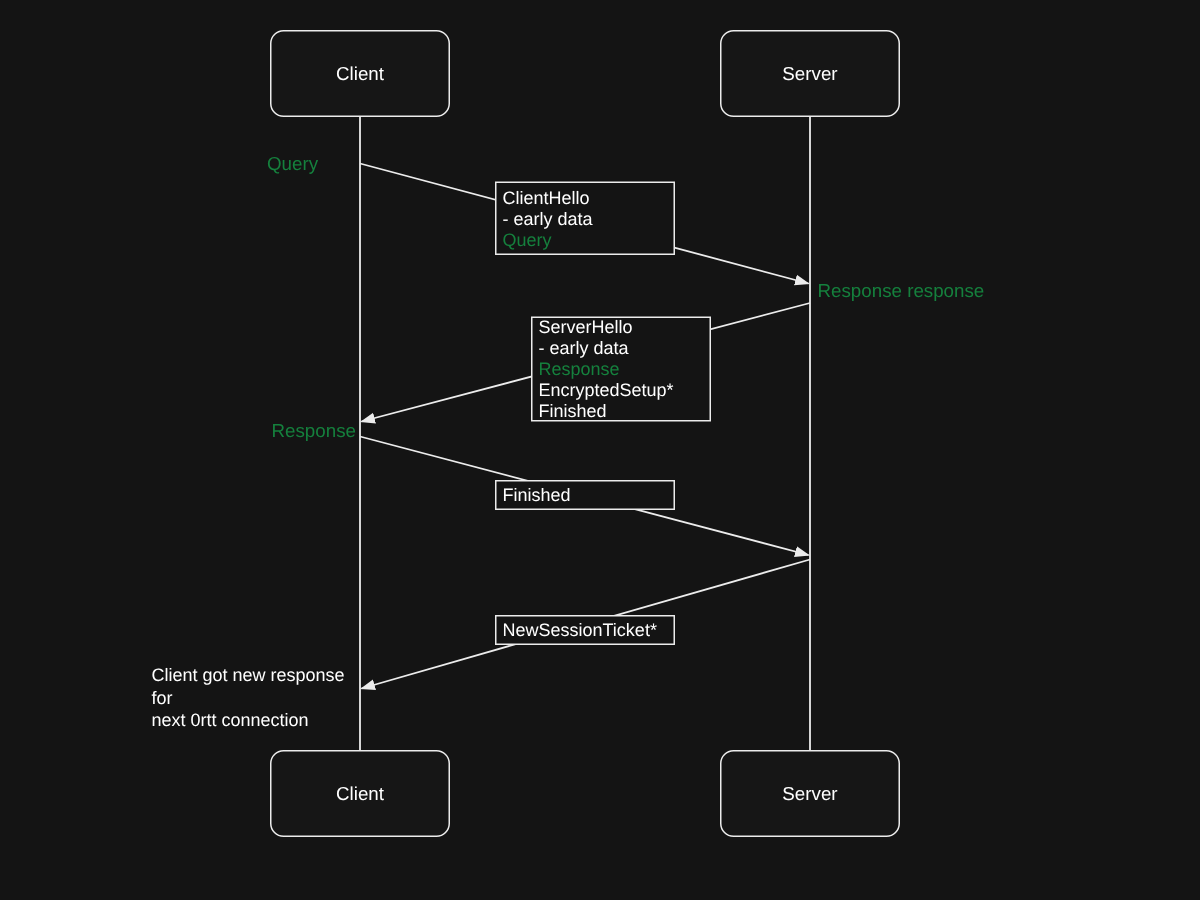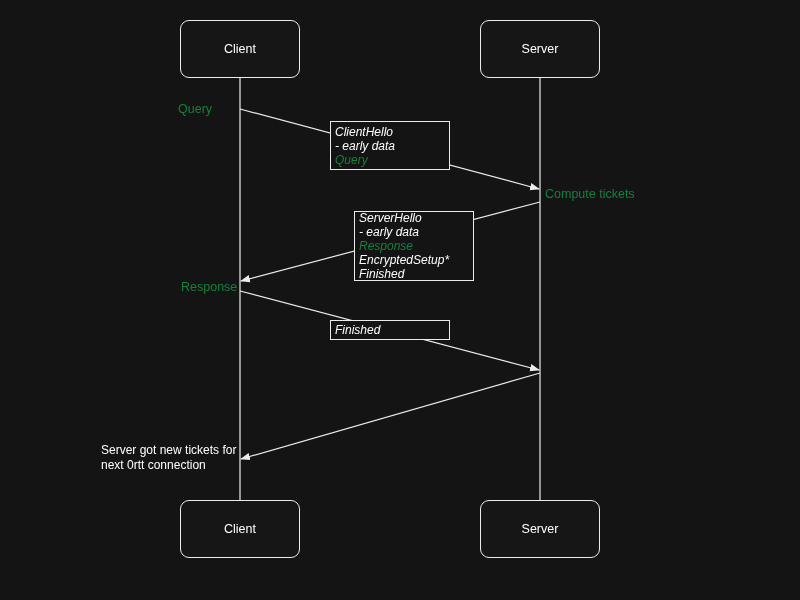--- a/index.html
+++ b/index.html
@@ -42,21 +42,21 @@
     border: 1.3px solid #ececec;
     background: #141414;
     display: flex;
     flex-direction: column;
     justify-content: center;
     padding-left: 4px;
     font-size: 12px;
     line-height: 14px;
     color: #ffffff;
   }
-  .msg-box span { display: block; white-space: nowrap; font-style: italic; }
+  .msg-box span { display: block; white-space: nowrap; }
   .evt-label {
     position: absolute;
     font-size: 12.5px;
     white-space: nowrap;
   }
   .note-label {
     position: absolute;
     font-size: 12px;
     line-height: 15px;
     color: #ffffff;
@@ -108,23 +108,26 @@
     <span data-color="white">- early data</span>
     <span data-color="green">Response</span>
     <span data-color="white">EncryptedSetup*</span>
     <span data-color="white">Finished</span>
   </div>
 
   <div class="msg-box" style="top:320px; height:20px;">
     <span data-color="white">Finished</span>
   </div>
 
+  <div class="msg-box" style="top:410px; height:20px;">
+    <span data-color="white">NewSessionTicket*</span>
+  </div>
 
   <div class="evt-label" style="left:178px; top:102px;" data-color="green">Query</div>
 
-  <div class="evt-label" style="left:545px; top:187px;" data-color="green">Compute tickets</div>
+  <div class="evt-label" style="left:545px; top:187px;" data-color="green">Response response</div>
 
   <div class="evt-label" style="left:181px; top:280px;" data-color="green">Response</div>
 
-  <div class="note-label" style="left:101px; top:443px; width:145px;" data-color="white">Server got new tickets for
+  <div class="note-label" style="left:101px; top:443px; width:145px;" data-color="white">Client got new response for
 next 0rtt connection</div>
 
 </div>
 
 </body></html>

